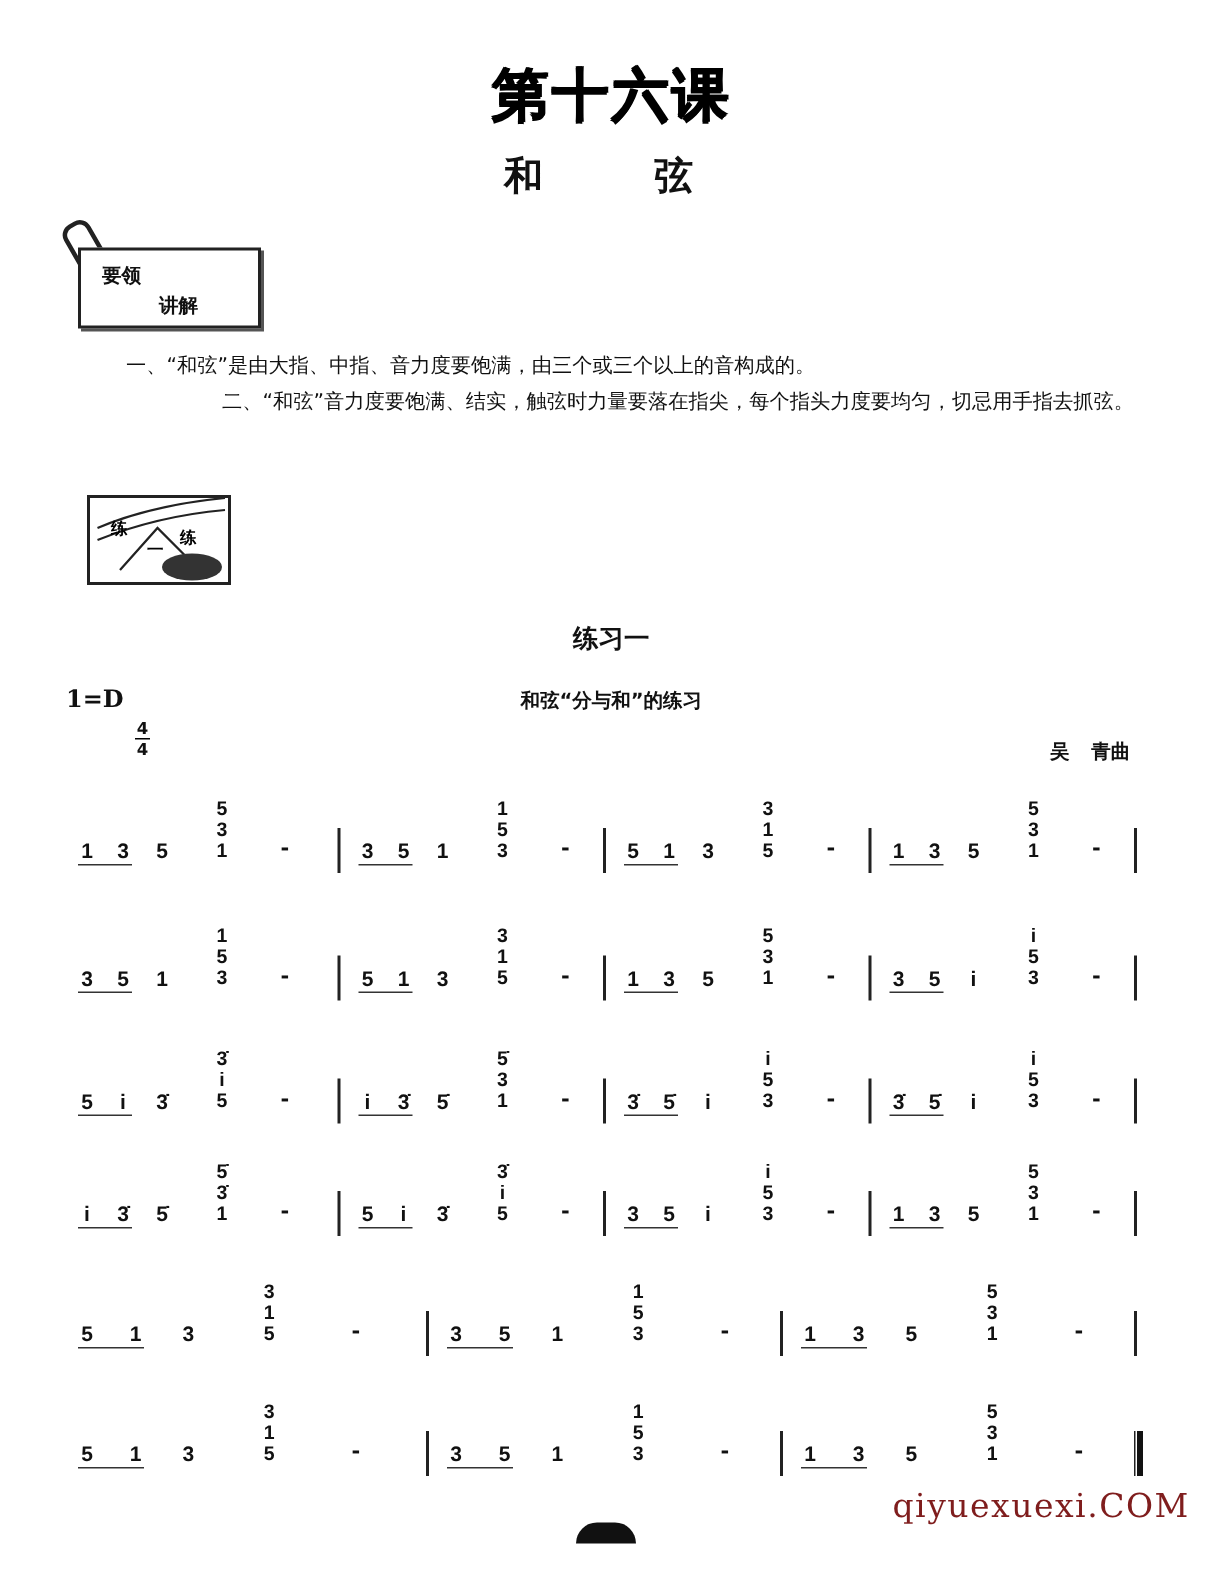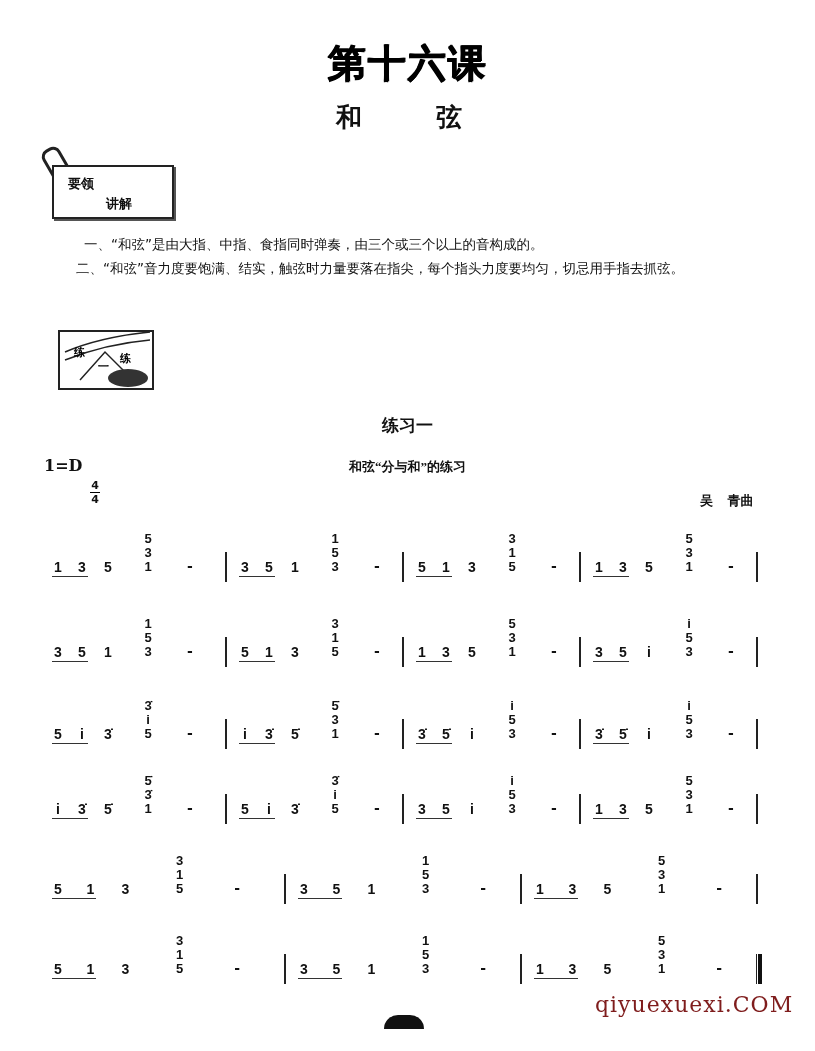--- a/index.html
+++ b/index.html
@@ -12,25 +12,25 @@
   .sub1 { left:336px; top:100px; font-size:26px; font-weight:bold; font-family:"DejaVu Serif",serif; }
   .sub2 { left:436px; top:100px; font-size:26px; font-weight:bold; font-family:"DejaVu Serif",serif; }
 
   .badge1 { left:52px; top:165px; width:100px; height:50px; border:2px solid #222; box-shadow:2px 2px 0 #555; background:#fff;padding-left:18px; }
   .badge1 .t1 { position:absolute; left:14px; top:8px; font-size:13px; font-weight:bold; }
   .badge1 .t2 { position:absolute; left:52px; top:28px; font-size:13px; font-weight:bold; }
   .clip { left:48px; top:146px; width:14px; height:36px; border:3px solid #222; border-radius:8px; transform:rotate(-30deg); }
 
   .para { left:56px; font-size:13.5px; line-height:24px; width:700px; }
   .p1 { top:232px; text-indent:28px; }
-  .p2 { top:256px; text-indent:28px; width:708px; left:48px; }
+  .p2 { top:256px; text-indent:28px; width:708px; left:48px;text-align:right; }
 
   .badge2 { left:58px; top:330px; width:92px; height:56px; border:2px solid #222; background:#fff; overflow:hidden; }
   .ex-title { left:0; width:815px; top:414px; text-align:center; font-size:17px; font-weight:bold; }
-  .ex-sub { left:0; width:815px; top:458px; text-align:center; font-size:13px; font-weight:bold;font-family:Liberation Serif, serif; }
+  .ex-sub { left:0; width:815px; top:458px; text-align:center; font-size:13px; font-weight:bold; }
   .key { left:44px; top:456px; font-size:16px; font-weight:bold; font-family:"DejaVu Serif",serif; }
   .timesig { left:90px; top:480px; font-size:11px; font-weight:bold; line-height:11px; text-align:center; width:10px; }
   .timesig .ln { border-top:1px solid #000; margin:1px 0; }
   .composer { left:700px; top:492px; font-size:13px; font-weight:bold; font-family:"DejaVu Serif",serif; word-spacing:10px; }
 
   .note { position:absolute; font-size:14px; font-weight:bold; font-family:"Liberation Sans",sans-serif; width:12px; text-align:center; line-height:14px; }
   .chord { position:absolute; width:12px; text-align:center; font-size:13px; font-weight:bold; line-height:14px; font-family:"Liberation Sans",sans-serif; }
   .chord span { display:block; }
   .dash { position:absolute; font-weight:bold; font-size:14px; }
   .bar { position:absolute; width:2px; background:#222; height:30px; }
@@ -45,21 +45,21 @@
 <div class="abs title">第十六课</div>
 <div class="abs sub1">和</div>
 <div class="abs sub2">弦</div>
 
 <div class="abs clip"></div>
 <div class="abs badge1">
   <span class="t1">要领</span>
   <span class="t2">讲解</span>
 </div>
 
-<div class="abs para p1">一、“和弦”是由大指、中指、食指同时弹奏，由三个或三个以上的音构成的。</div>
+<div class="abs para p1">一、“和弦”是由大指、中指、音力度要饱满，由三个或三个以上的音构成的。</div>
 <div class="abs para p2">二、“和弦”音力度要饱满、结实，触弦时力量要落在指尖，每个指头力度要均匀，切忌用手指去抓弦。</div>
 
 <div class="abs badge2">
   <svg width="92" height="56" viewBox="0 0 92 56">
     <path d="M5 20 Q40 5 90 0" stroke="#222" fill="none" stroke-width="1.5"></path>
     <path d="M5 28 Q45 12 90 8" stroke="#222" fill="none" stroke-width="1.5"></path>
     <path d="M20 48 L45 20 L70 45" stroke="#222" fill="none" stroke-width="1.5"></path>
     <ellipse cx="68" cy="46" rx="20" ry="9" fill="#333"></ellipse>
     <text x="14" y="24" font-size="11" font-weight="bold" fill="#000">练</text>
     <text x="38" y="38" font-size="11" font-weight="bold" fill="#000">一</text>

